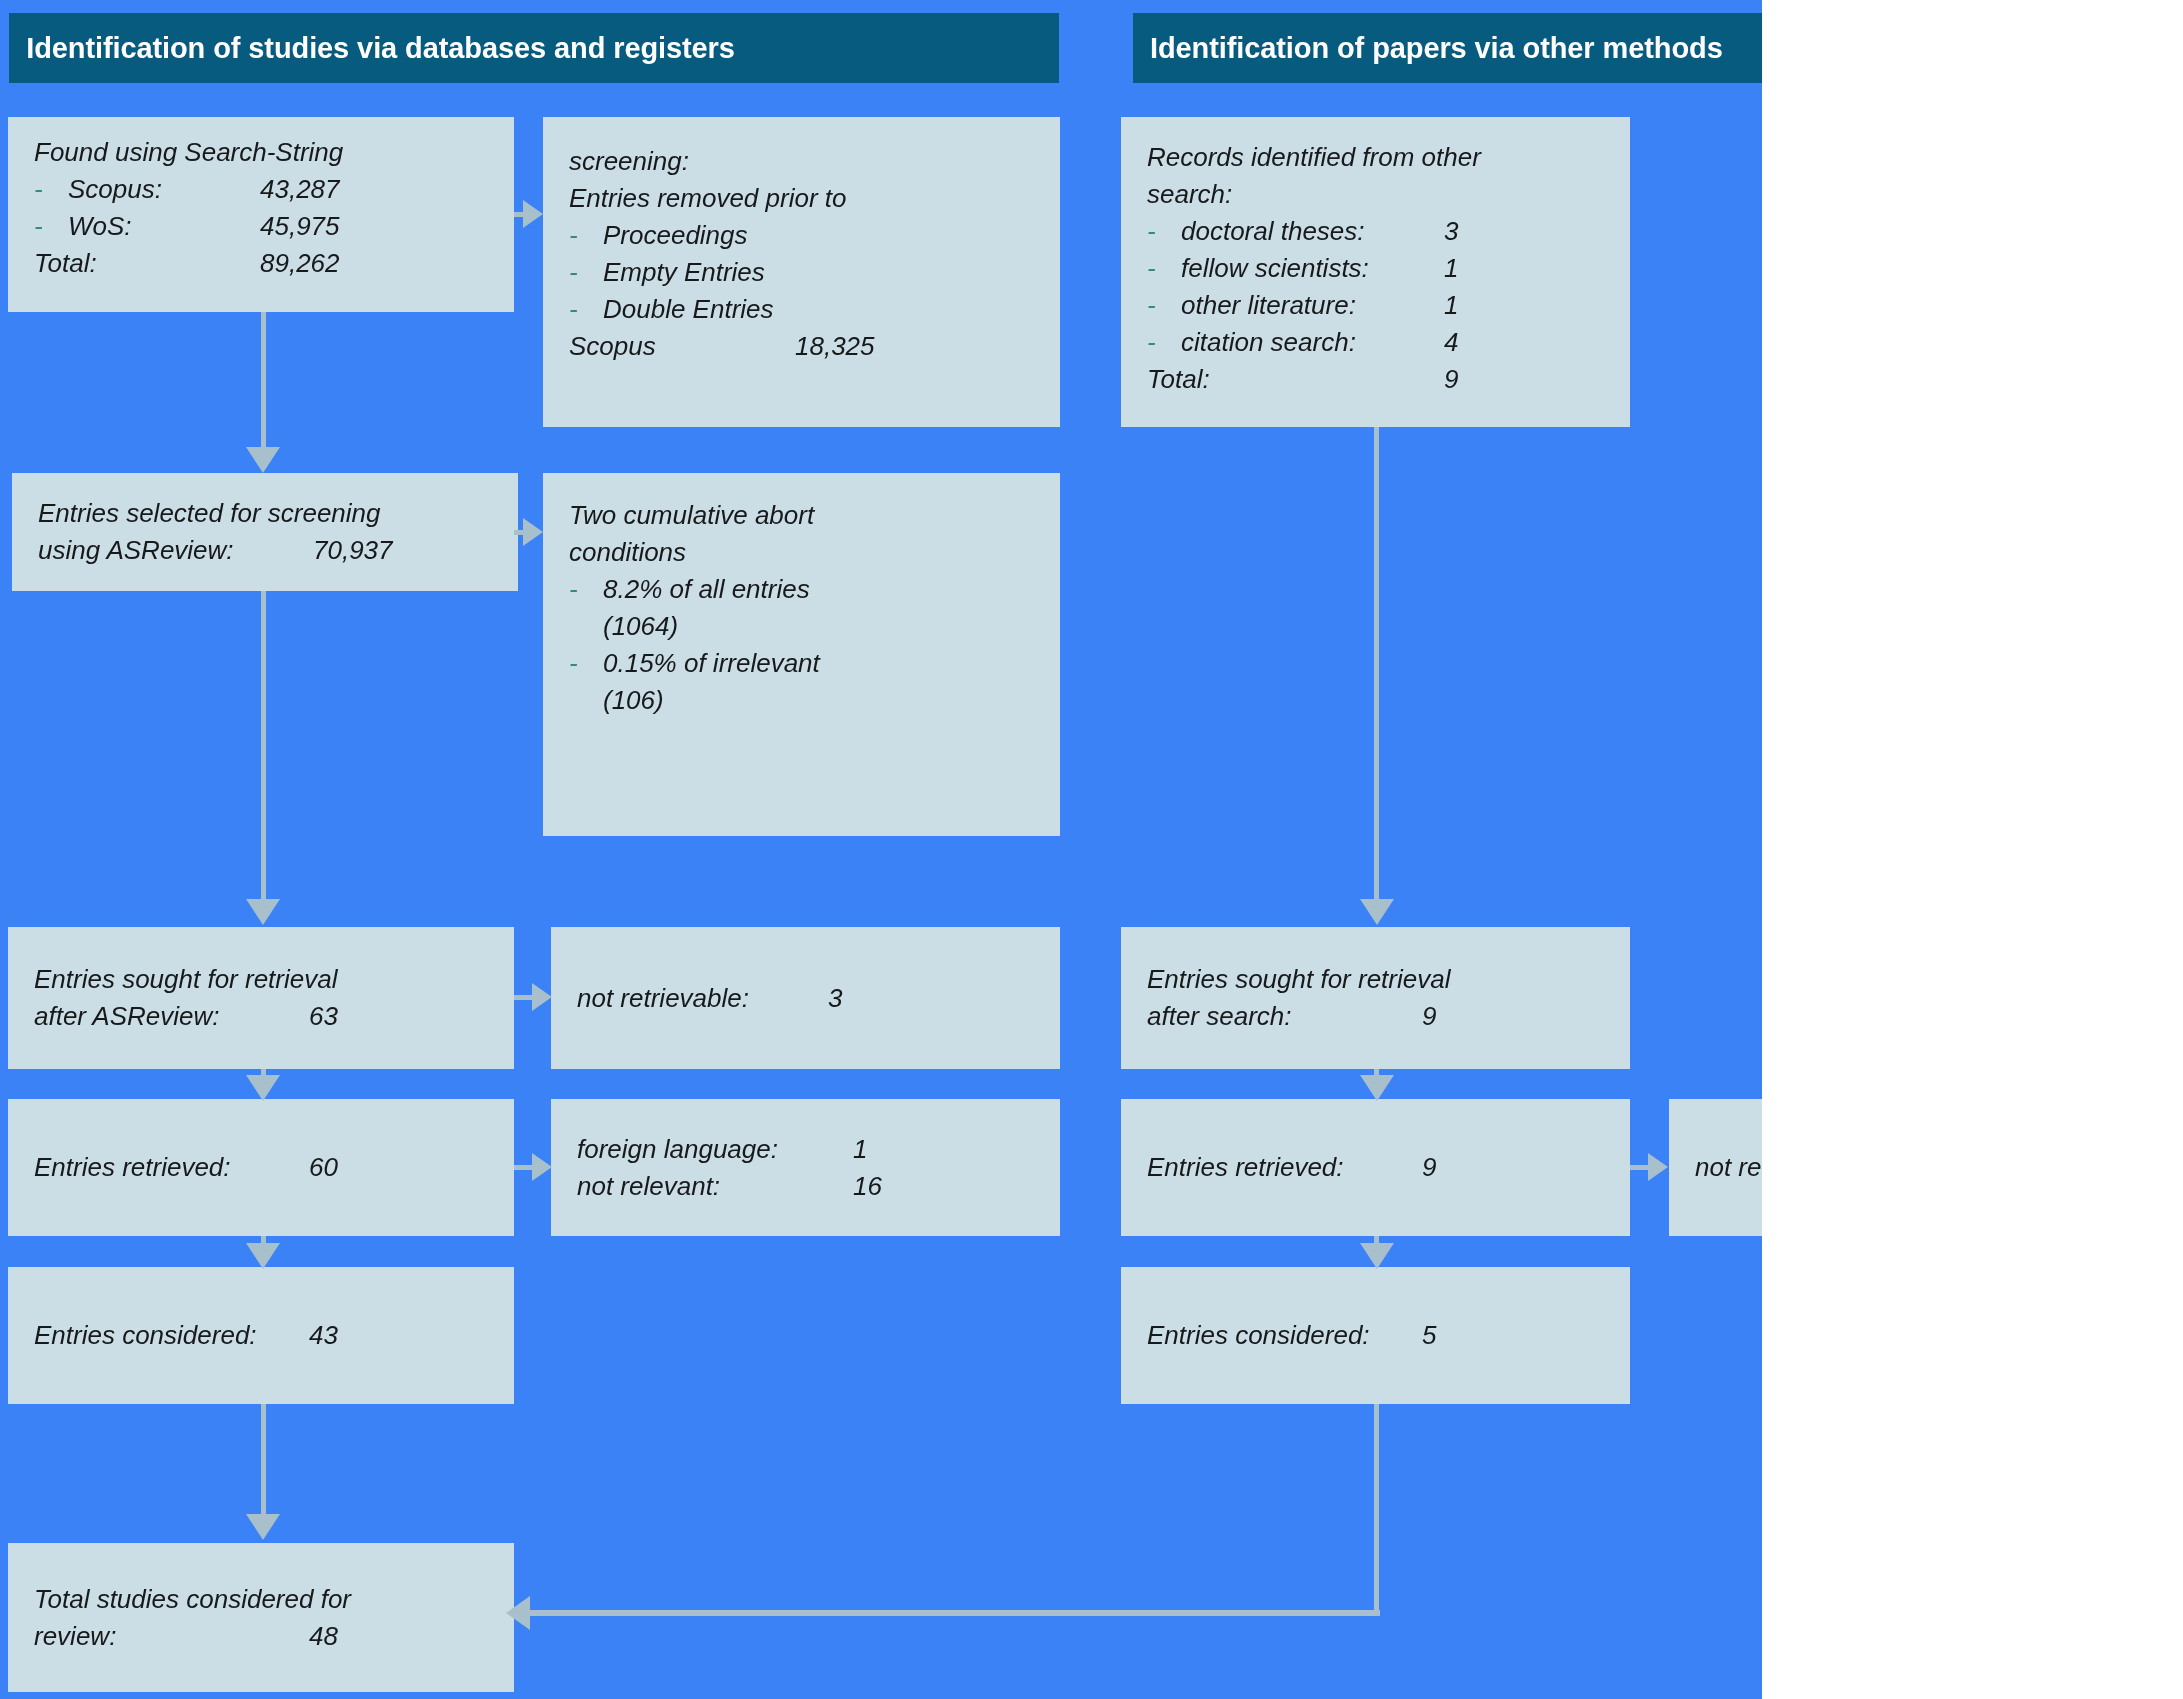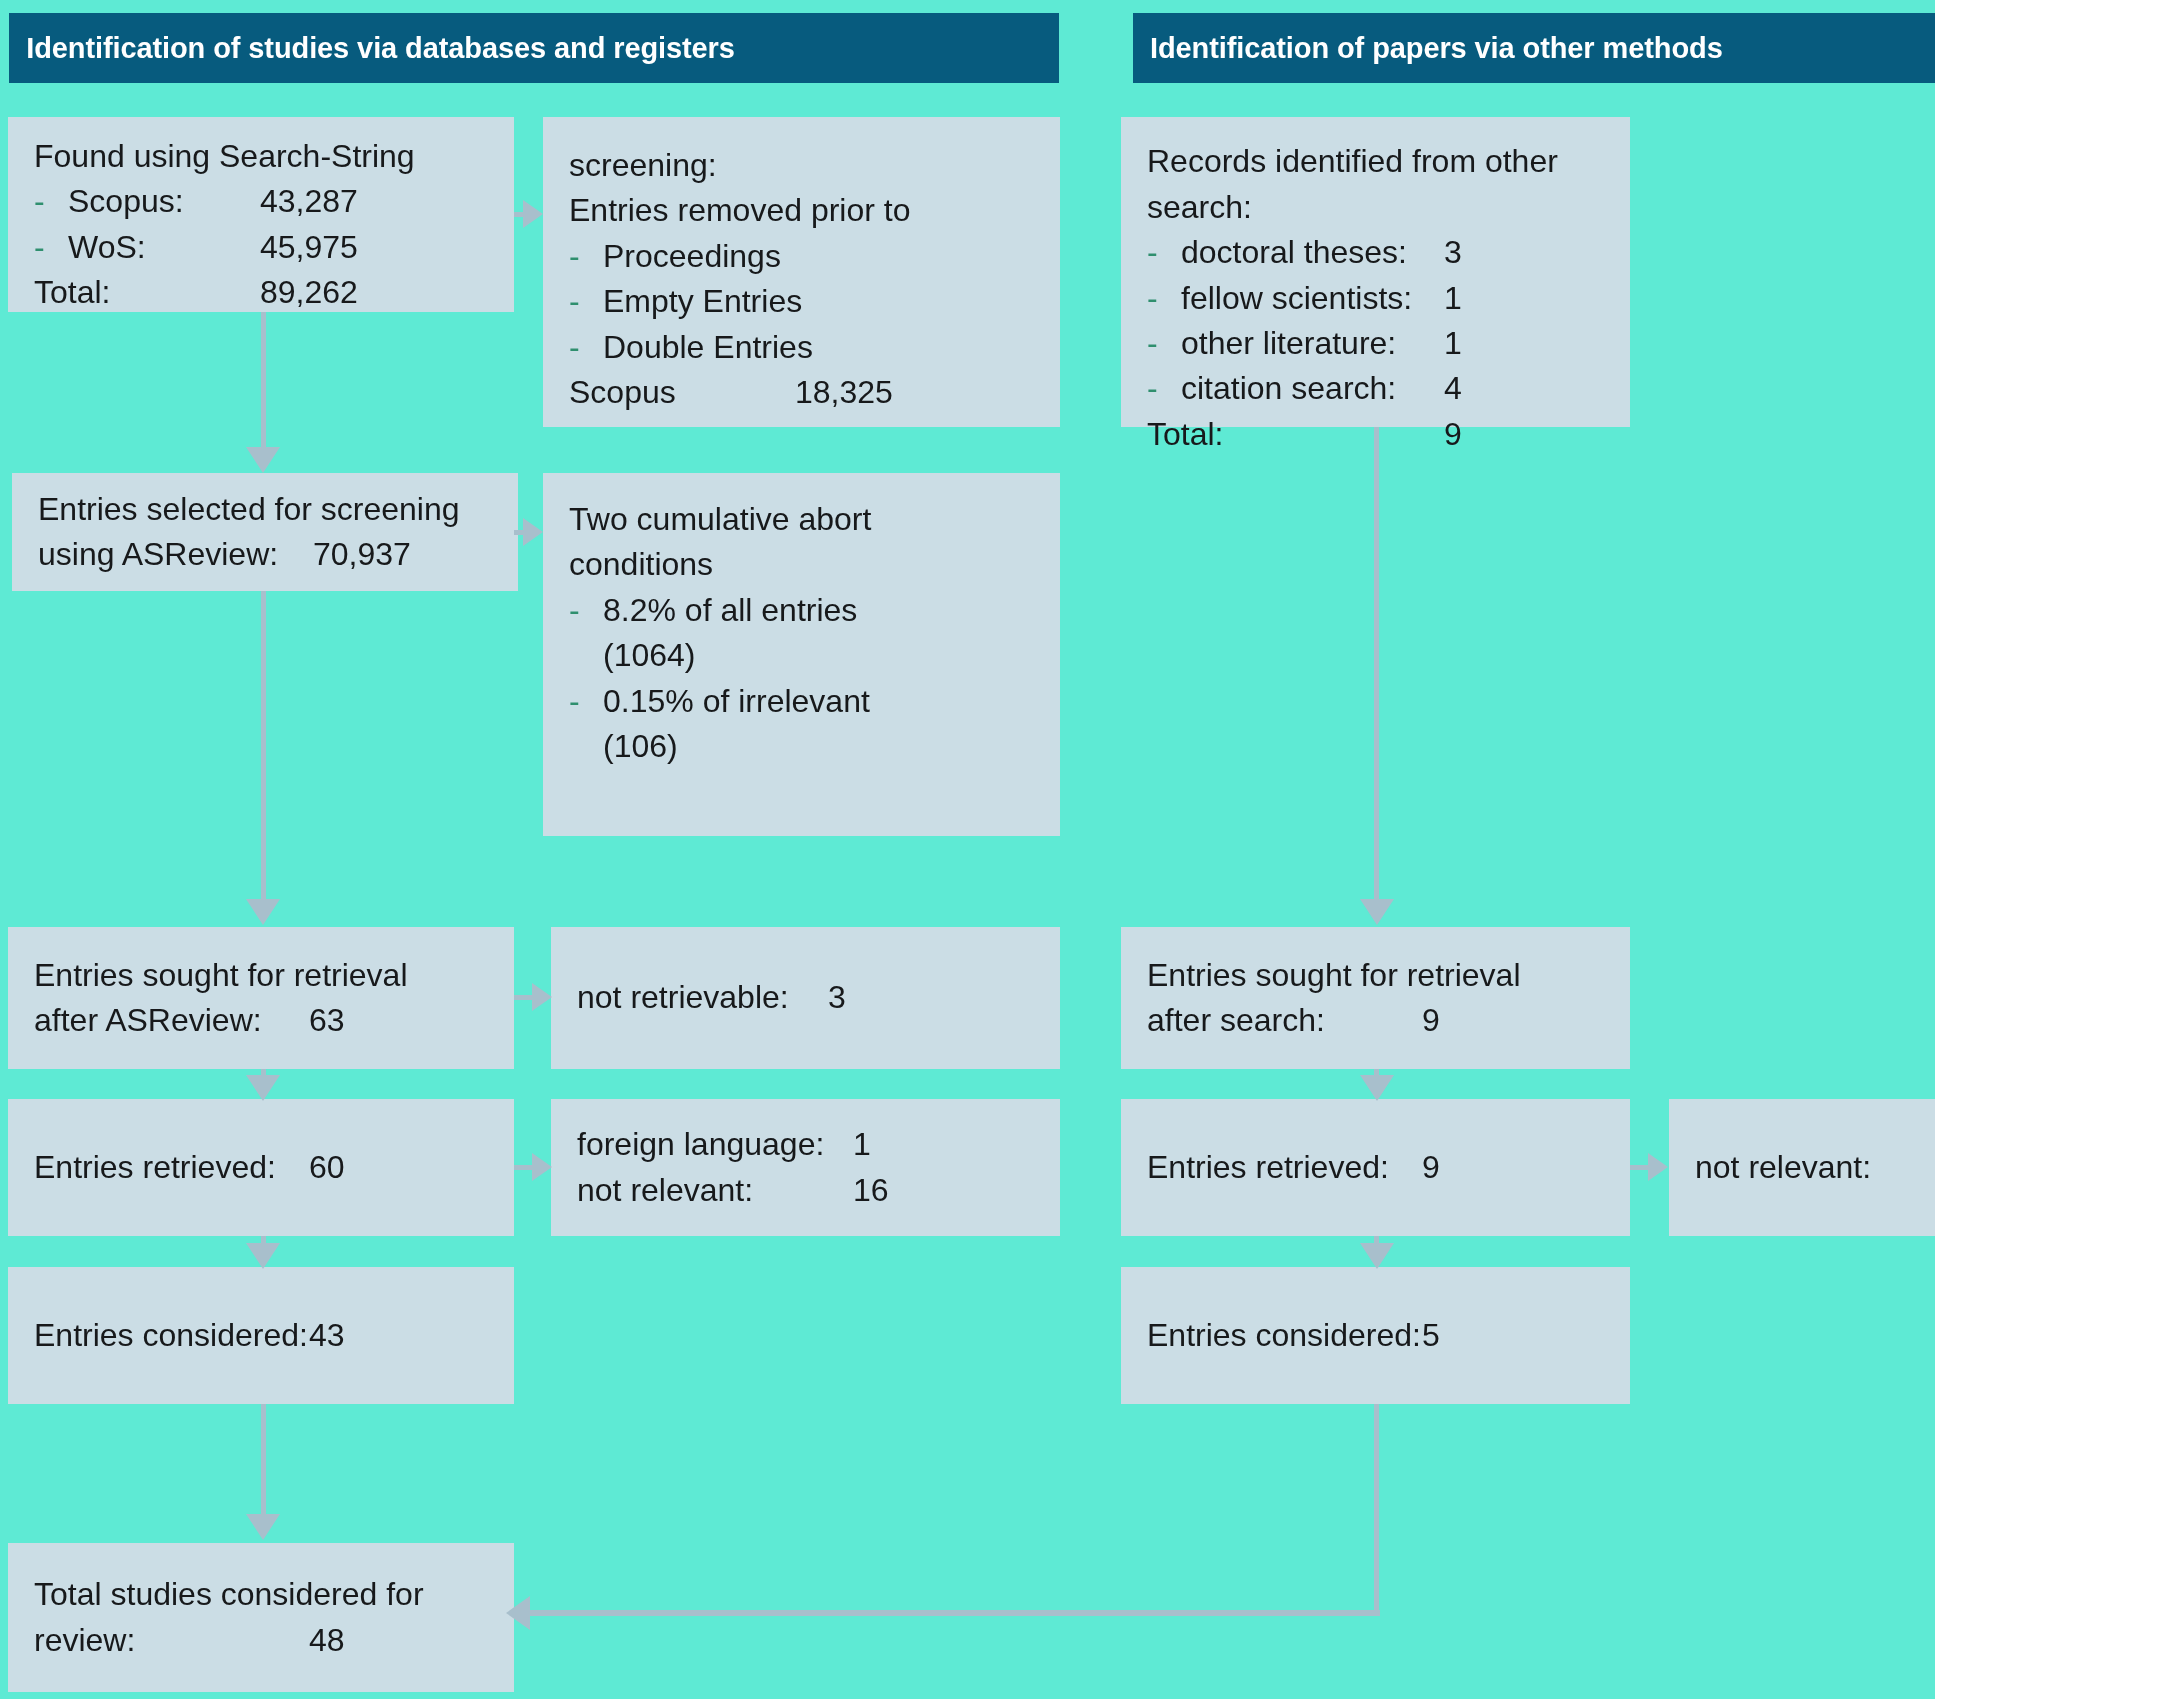--- a/index.html
+++ b/index.html
@@ -5,23 +5,23 @@
   html, body {
     margin: 0;
     padding: 0;
     background: #ffffff;
   }
   body {
     font-family: "Liberation Sans", sans-serif;
   }
   #stage {
     position: relative;
-    width: 1935px;
+    width: 1762px;
     height: 1700px;
-    background: #5eead4;
+    background: #3b82f6;
     overflow: hidden;
   }
   .hdr {
     position: absolute;
     background: #075b7e;
     color: #ffffff;
     font-weight: bold;
     font-size: 29px;
     letter-spacing: -0.1px;
     display: flex;
@@ -33,26 +33,27 @@
     position: absolute;
     background: #cbdde5;
     box-sizing: border-box;
     padding: 17px 20px 17px 26px;
     display: flex;
     flex-direction: column;
     justify-content: center;
   }
   .box.topalign { justify-content: flex-start; }
   .line {
-    font-size: 32px;
+    font-size: 26px;
     color: #17191b;
     line-height: 1.42;
     white-space: pre;
     display: flex;
     align-items: center;
+    font-style: italic;
   }
   .lbl { display: inline-block; }
   .num { display: inline-block; text-align: left; }
   .bullet {
     display: inline-block;
     width: 34px;
     color: #2f8f6e;
     flex: none;
   }
   .bullet-pad { display: inline-block; width: 34px; flex: none; }

